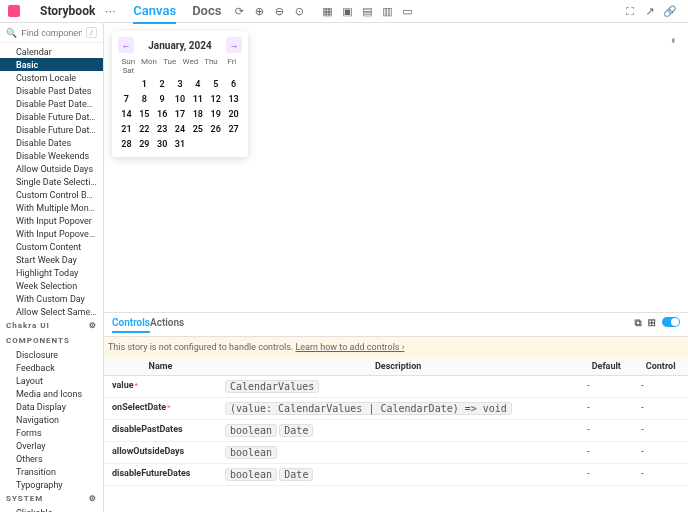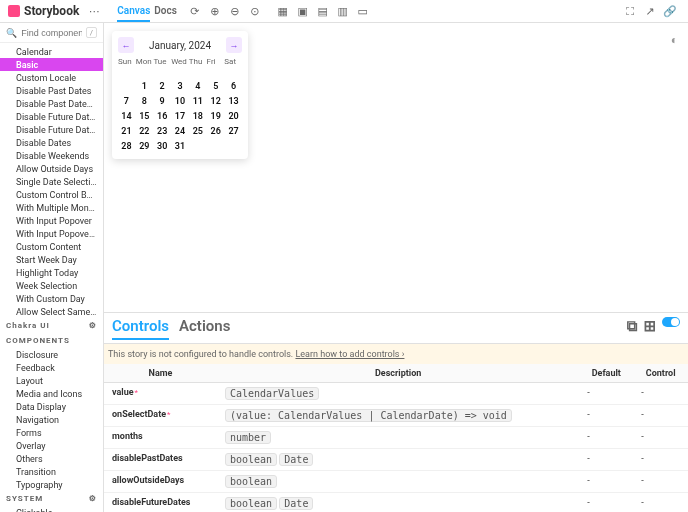--- a/index.html
+++ b/index.html
@@ -1,47 +1,47 @@
 <!DOCTYPE html>
 <html><head>
 <meta charset="utf-8">
 <style>
 *{box-sizing:border-box;margin:0;padding:0}
 body{font-family:-apple-system,BlinkMacSystemFont,"Segoe UI",Roboto,sans-serif;font-size:11px;color:#333;background:#fff;width:688px;height:512px;overflow:hidden;display:flex;flex-direction:column}
 .top{height:23px;border-bottom:1px solid #e0e0e0;display:flex;align-items:center;padding:0 8px;gap:8px}
-.logo{display:flex;align-items:center;gap:4px;font-weight:700;font-size:12px}
+.logo{display:flex;align-items:center;gap:20px;font-weight:700;font-size:12px}
 .logo-ico{width:12px;height:12px;background:linear-gradient(135deg,#ff4785,#ff4785);border-radius:2px;position:relative}
 .spacer{flex:1}
 .dots{width:14px;height:14px;display:flex;align-items:center;justify-content:center;color:#666}
-.tabs-row{display:flex;gap:4px;font-size:10px;font-weight:600;padding-left:8px}
+.tabs-row{display:flex;gap:16px;font-size:13px;font-weight:600;padding-left:8px}
 .tab{padding:4px 0;color:#666}
 .tab.act{color:#1ea7fd;border-bottom:2px solid #1ea7fd}
 .tb-icons{display:flex;gap:8px;color:#666;padding:0 4px}
 .tb-icons span{width:12px;height:12px;display:flex;align-items:center;justify-content:center}
 .body{display:flex;flex:1;min-height:0}
 .side{width:104px;border-right:1px solid #e0e0e0;display:flex;flex-direction:column;font-size:9px;overflow:auto}
 .srch{padding:4px 6px;border-bottom:1px solid #eee;display:flex;align-items:center;gap:4px}
 .srch input{border:none;outline:none;width:100%;font-size:9px}
 .kb{font-size:8px;color:#999;border:1px solid #ddd;padding:0 3px;border-radius:2px}
 .tree{flex:1;overflow:auto;padding:2px 0}
 .sect{font-size:8px;letter-spacing:1px;color:#666;font-weight:700;padding:3px 6px;display:flex;align-items:flex-start;justify-content:space-between}
 .node{padding:1.5px 6px 1.5px 16px;cursor:pointer;white-space:nowrap;overflow:hidden;text-overflow:ellipsis;color:#333}
-.node.sel{background:#d946ef;color:#fff;font-weight:600}
+.node.sel{background:#0c4a6e;color:#fff;font-weight:600}
 .main{flex:1;display:flex;flex-direction:column;min-width:0;overflow:hidden}
 .canvas{flex:1;padding:8px 0 8px 8px;overflow:auto;position:relative}
 .cal{width:136px;background:#fff;border-radius:4px;box-shadow:0 2px 8px rgba(0,0,0,.15);padding:6px;font-size:9px}
 .cal-h{display:flex;align-items:center;justify-content:space-between;margin-bottom:4px}
 .nav-btn{width:16px;height:16px;border:none;background:#f3e8ff;border-radius:3px;display:flex;align-items:center;justify-content:center;font-size:9px;color:#7c3aed}
-.cal-title{font-weight:400;font-size:10px}
-.wd{display:grid;grid-template-columns:repeat(7,1fr);text-align:left;color:#666;font-size:8px;margin-bottom:13px}
+.cal-title{font-weight:700;font-size:10px}
+.wd{display:grid;grid-template-columns:repeat(6,1fr);text-align:center;color:#666;font-size:8px;margin-bottom:2px}
 .days{display:grid;grid-template-columns:repeat(7,1fr);gap:1px;text-align:center}
 .day{padding:2px 0;font-size:9px;font-weight:600;border-radius:2px;color:#111}
 .moon{position:absolute;top:10px;right:10px;color:#999;font-size:12px}
 .addons{border-top:1px solid #e0e0e0;display:flex;flex-direction:column;height:200px}
-.addon-tabs{display:flex;gap:10px;padding:4px 8px;font-size:15px;font-weight:600;border-bottom:1px solid #e0e0e0}
+.addon-tabs{display:flex;gap:0;padding:4px 8px;font-size:10px;font-weight:600;border-bottom:1px solid #e0e0e0}
 .addon-tab{color:#666}
 .addon-tab.act{color:#1ea7fd;border-bottom:2px solid #1ea7fd;margin-bottom:-1px;padding-bottom:3px}
 .addon-icons{margin-left:auto;display:flex;gap:6px;color:#666}
 .warn{background:#fff7e6;padding:5px 4px;font-size:9px;color:#666}
 .warn a{color:#666;text-decoration:underline}
 .tbl{flex:1;overflow:auto;font-size:9px}
 .tbl table{width:100%;border-collapse:collapse}
 .tbl th{text-align:center;padding:4px 8px;font-weight:700;color:#333;border-bottom:1px solid #e0e0e0;background:#fafafa;font-size:9px}
 .tbl td{padding:4px 8px;border-bottom:1px solid #f0f0f0;vertical-align:top}
 .pill{font-family:monospace;font-size:10px;background:#f2f2f2;border:1px solid #e0e0e0;padding:0 4px;border-radius:3px;display:inline-block;color:#555}
@@ -221,26 +221,20 @@
                 <td>-</td>
                 <td>-</td>
               </tr>
               <tr>
                 <td><b>onSelectDate</b><span class="star">*</span></td>
                 <td><span class="pill">(value: CalendarValues | CalendarDate) =&gt; void</span></td>
                 <td>-</td>
                 <td>-</td>
               </tr>
               <tr>
-                <td><b>months</b></td>
-                <td><span class="pill">number</span></td>
-                <td>-</td>
-                <td>-</td>
-              </tr>
-              <tr>
                 <td><b>disablePastDates</b></td>
                 <td><span class="pill">boolean</span> <span class="pill">Date</span></td>
                 <td>-</td>
                 <td>-</td>
               </tr>
               <tr>
                 <td><b>allowOutsideDays</b></td>
                 <td><span class="pill">boolean</span></td>
                 <td>-</td>
                 <td>-</td>

